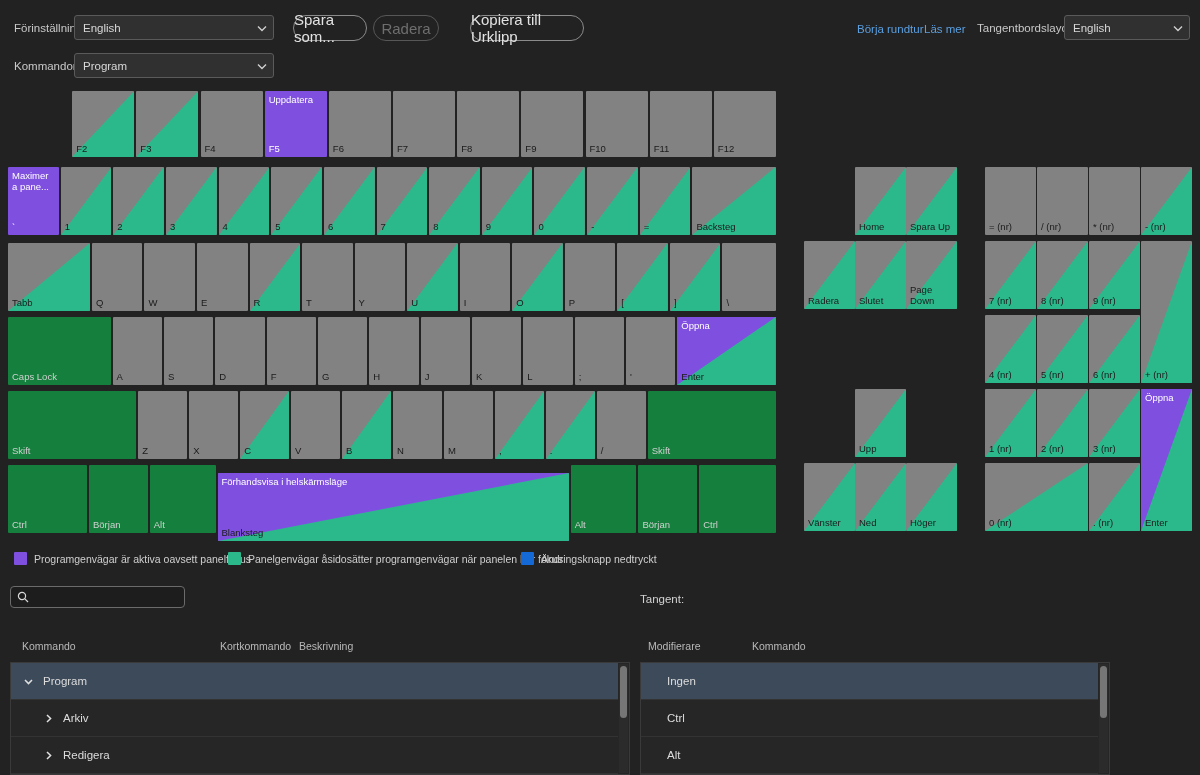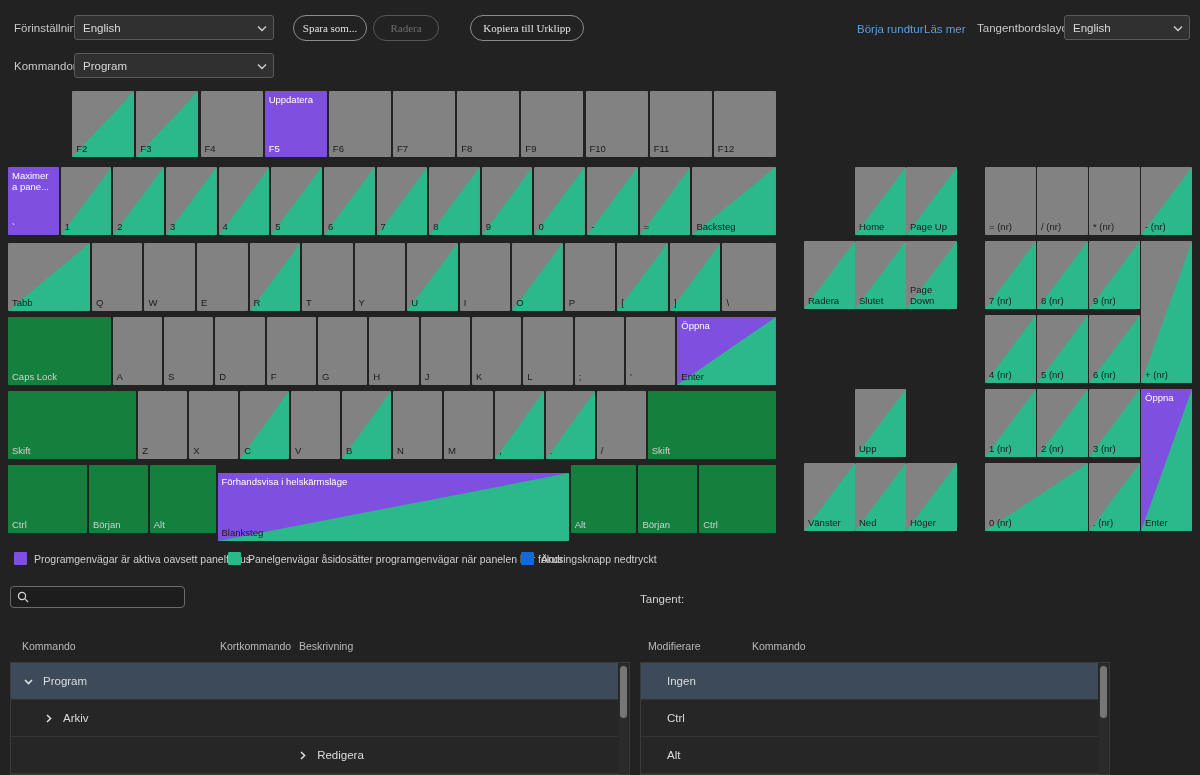--- a/index.html
+++ b/index.html
@@ -22,23 +22,23 @@
     display: flex; align-items: center; padding: 0 22px 0 8px;
   }
   .sel .chev {
     position: absolute; right: 7px; top: 50%; transform: translateY(-50%);
     width: 9px; height: 9px;
   }
   .sel .chev svg { display: block; }
 
   .btn {
     position: absolute; border: 1px solid #8b8b8b; border-radius: 13px;
-    background: transparent; color: #e2e2e2; font-size: 11px;
+    background: transparent; color: #e2e2e2; font-size: 15px;
     display: flex; align-items: center; justify-content: center;
-    font-family: Liberation Serif, serif; cursor: pointer;
+    font-family: Liberation Sans, sans-serif; cursor: pointer;
   }
   .btn.disabled { color: #6e6e6e; border-color: #575757; }
 
   .link { position: absolute; font-size: 11.5px; color: #5b9fe0; cursor: pointer; }
 
   
   .kb { position: absolute; left: 0; top: 88px; width: 1200px; height: 450px; }
   .key {
     position: absolute; background: #828282; overflow: hidden;
     font-size: 9.5px; color: #1b1b1b; border-radius: 1px;
@@ -451,21 +451,21 @@
       <div class="key" style="left: 855px; top: 79px; width: 51px; height: 68px;">
         <svg class="tri" viewBox="0 0 51 68" preserveAspectRatio="none">
           <polygon points="0,68 51,68 51,0" fill="#2bb98c"></polygon>
         </svg>
         <div class="bot dark">Home</div>
       </div>
       <div class="key" style="left: 906px; top: 79px; width: 51px; height: 68px;">
         <svg class="tri" viewBox="0 0 51 68" preserveAspectRatio="none">
           <polygon points="0,68 51,68 51,0" fill="#2bb98c"></polygon>
         </svg>
-        <div class="bot dark">Page Up</div>
+        <div class="bot dark">Spara Up</div>
       </div>
       <div class="key" style="left: 804px; top: 153px; width: 51px; height: 68px;">
         <svg class="tri" viewBox="0 0 51 68" preserveAspectRatio="none">
           <polygon points="0,68 51,68 51,0" fill="#2bb98c"></polygon>
         </svg>
         <div class="bot dark">Radera</div>
       </div>
       <div class="key" style="left: 855px; top: 153px; width: 51px; height: 68px;">
         <svg class="tri" viewBox="0 0 51 68" preserveAspectRatio="none">
           <polygon points="0,68 51,68 51,0" fill="#2bb98c"></polygon>
@@ -638,21 +638,21 @@
               <path d="M2 4 L5.5 7.6 L9 4" fill="none" stroke="#e0e0e0" stroke-width="1.5"></path>
             </svg></span>
           <span>Program</span>
         </div>
         <div class="row" style="padding-left: 32px;">
           <span class="arrow"><svg viewBox="0 0 11 11" width="11" height="11">
               <path d="M4 2 L7.6 5.5 L4 9" fill="none" stroke="#e0e0e0" stroke-width="1.5"></path>
             </svg></span>
           <span>Arkiv</span>
         </div>
-        <div class="row" style="padding-left: 32px; justify-content: center;">
+        <div class="row" style="padding-left: 32px;">
           <span class="arrow"><svg viewBox="0 0 11 11" width="11" height="11">
               <path d="M4 2 L7.6 5.5 L4 9" fill="none" stroke="#e0e0e0" stroke-width="1.5"></path>
             </svg></span>
           <span>Redigera</span>
         </div>
       </div>
     <div class="scroll-track">
       <div class="scroll-thumb"></div>
     </div>
   </div>

